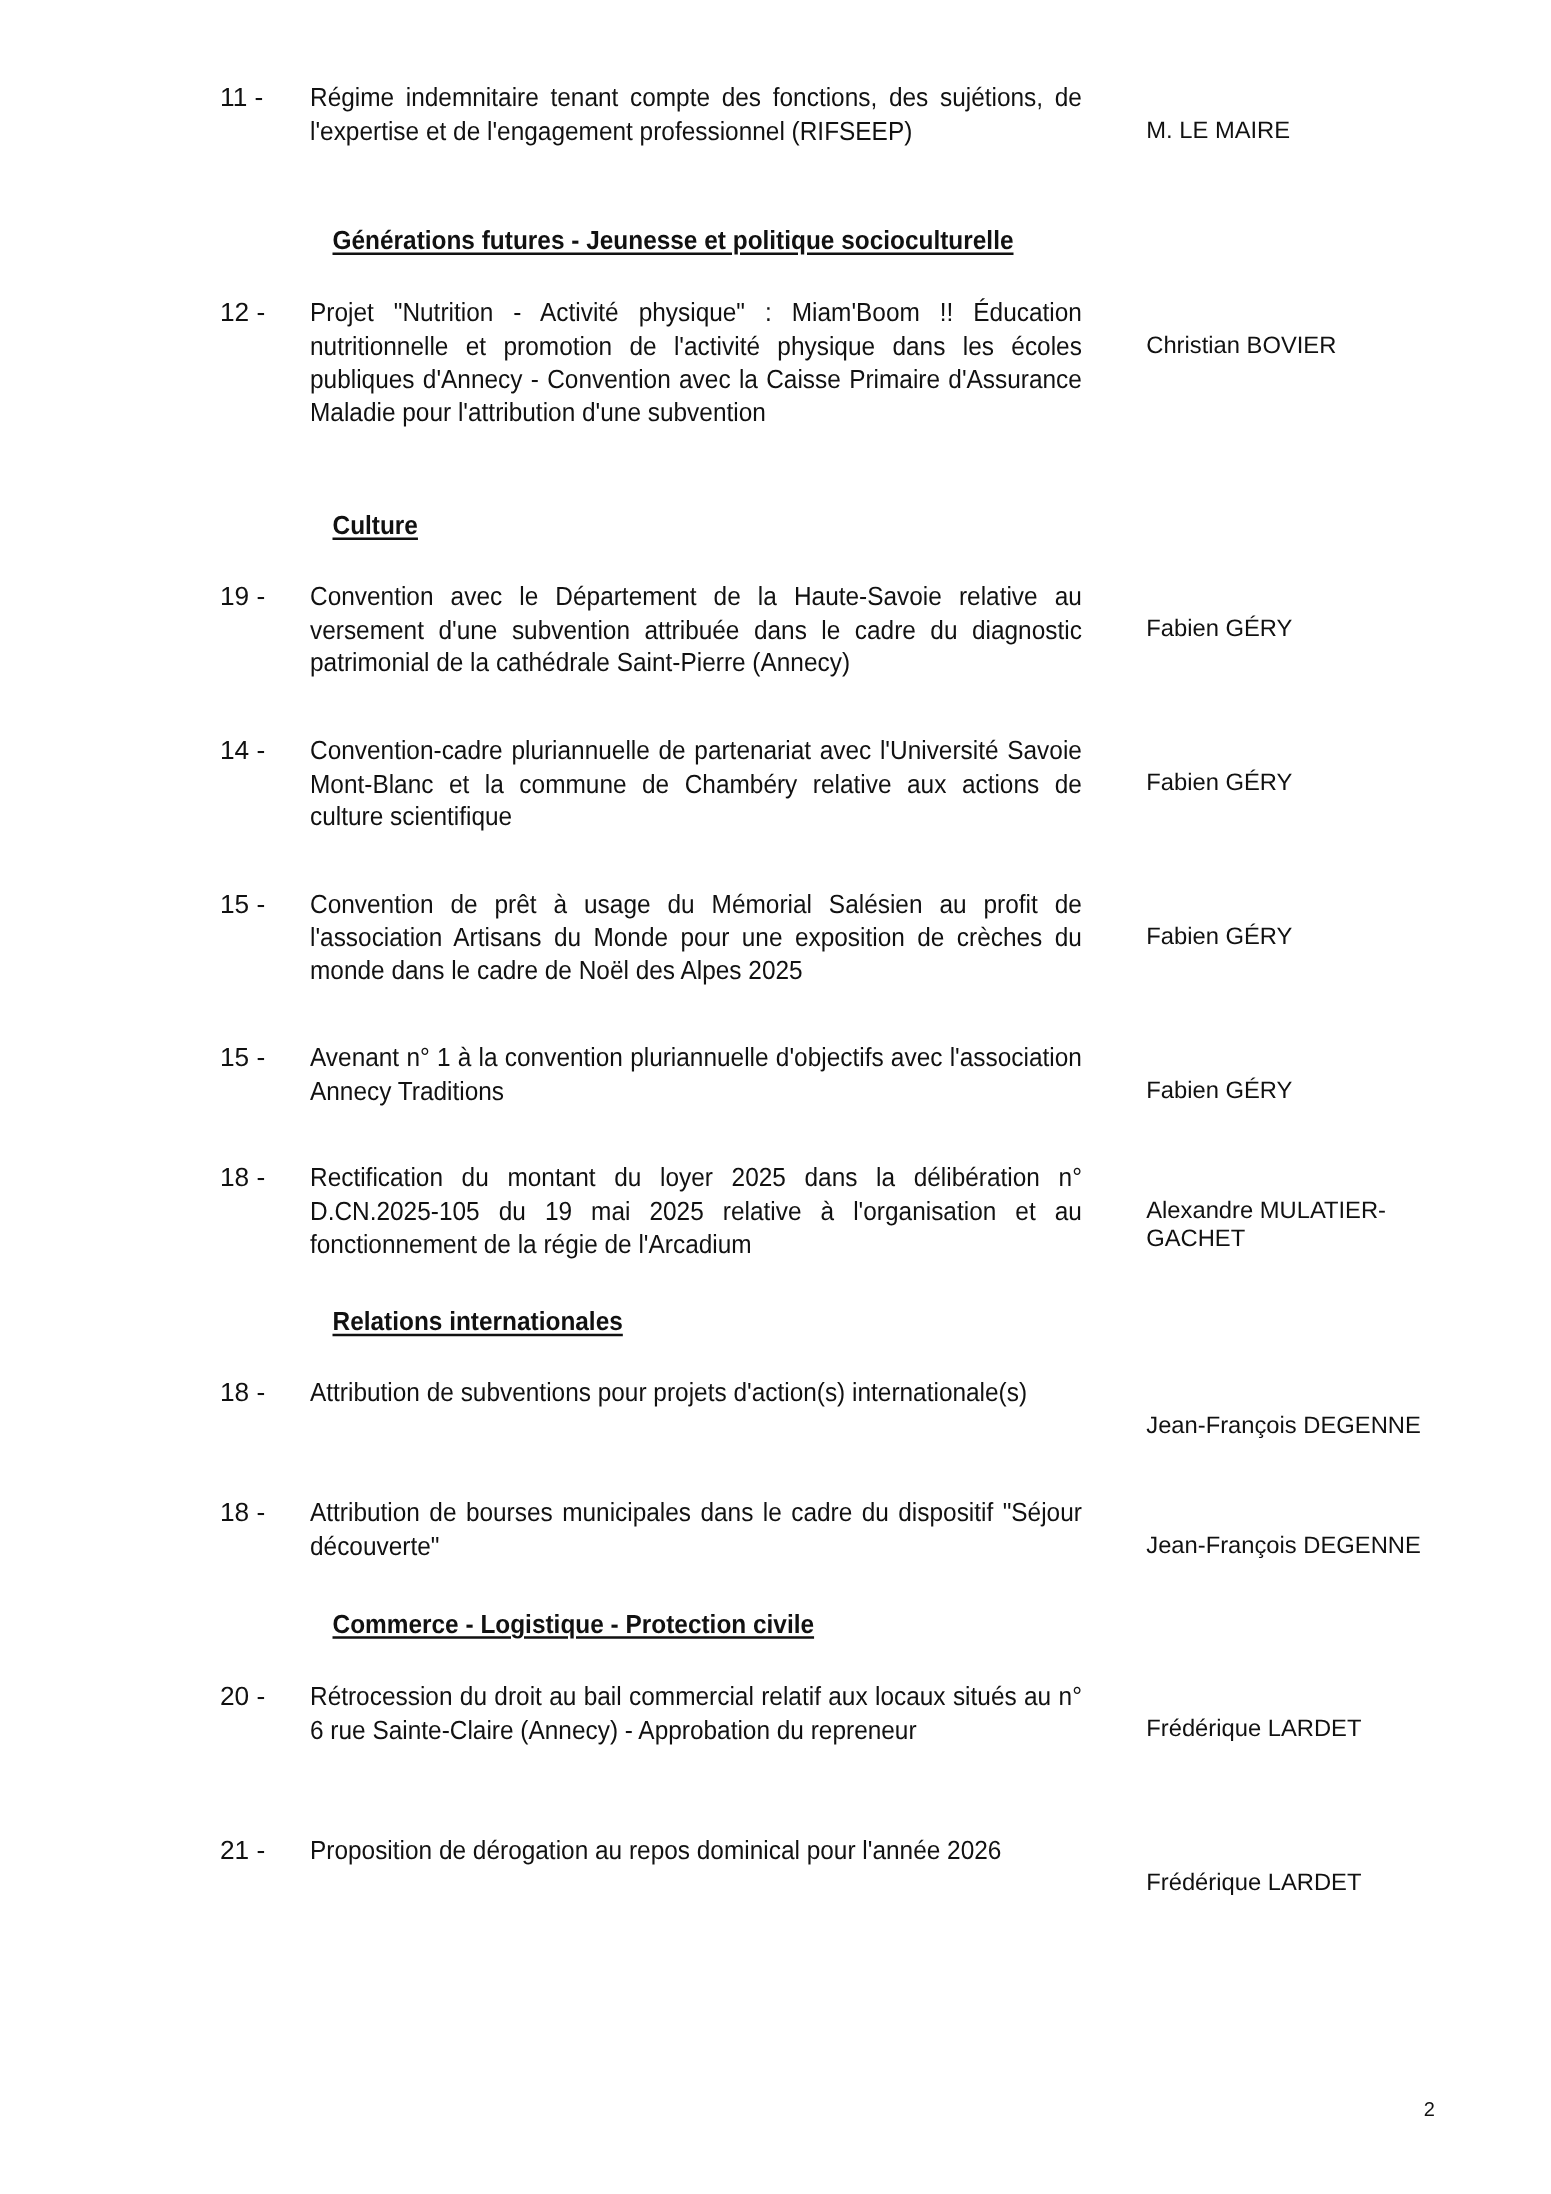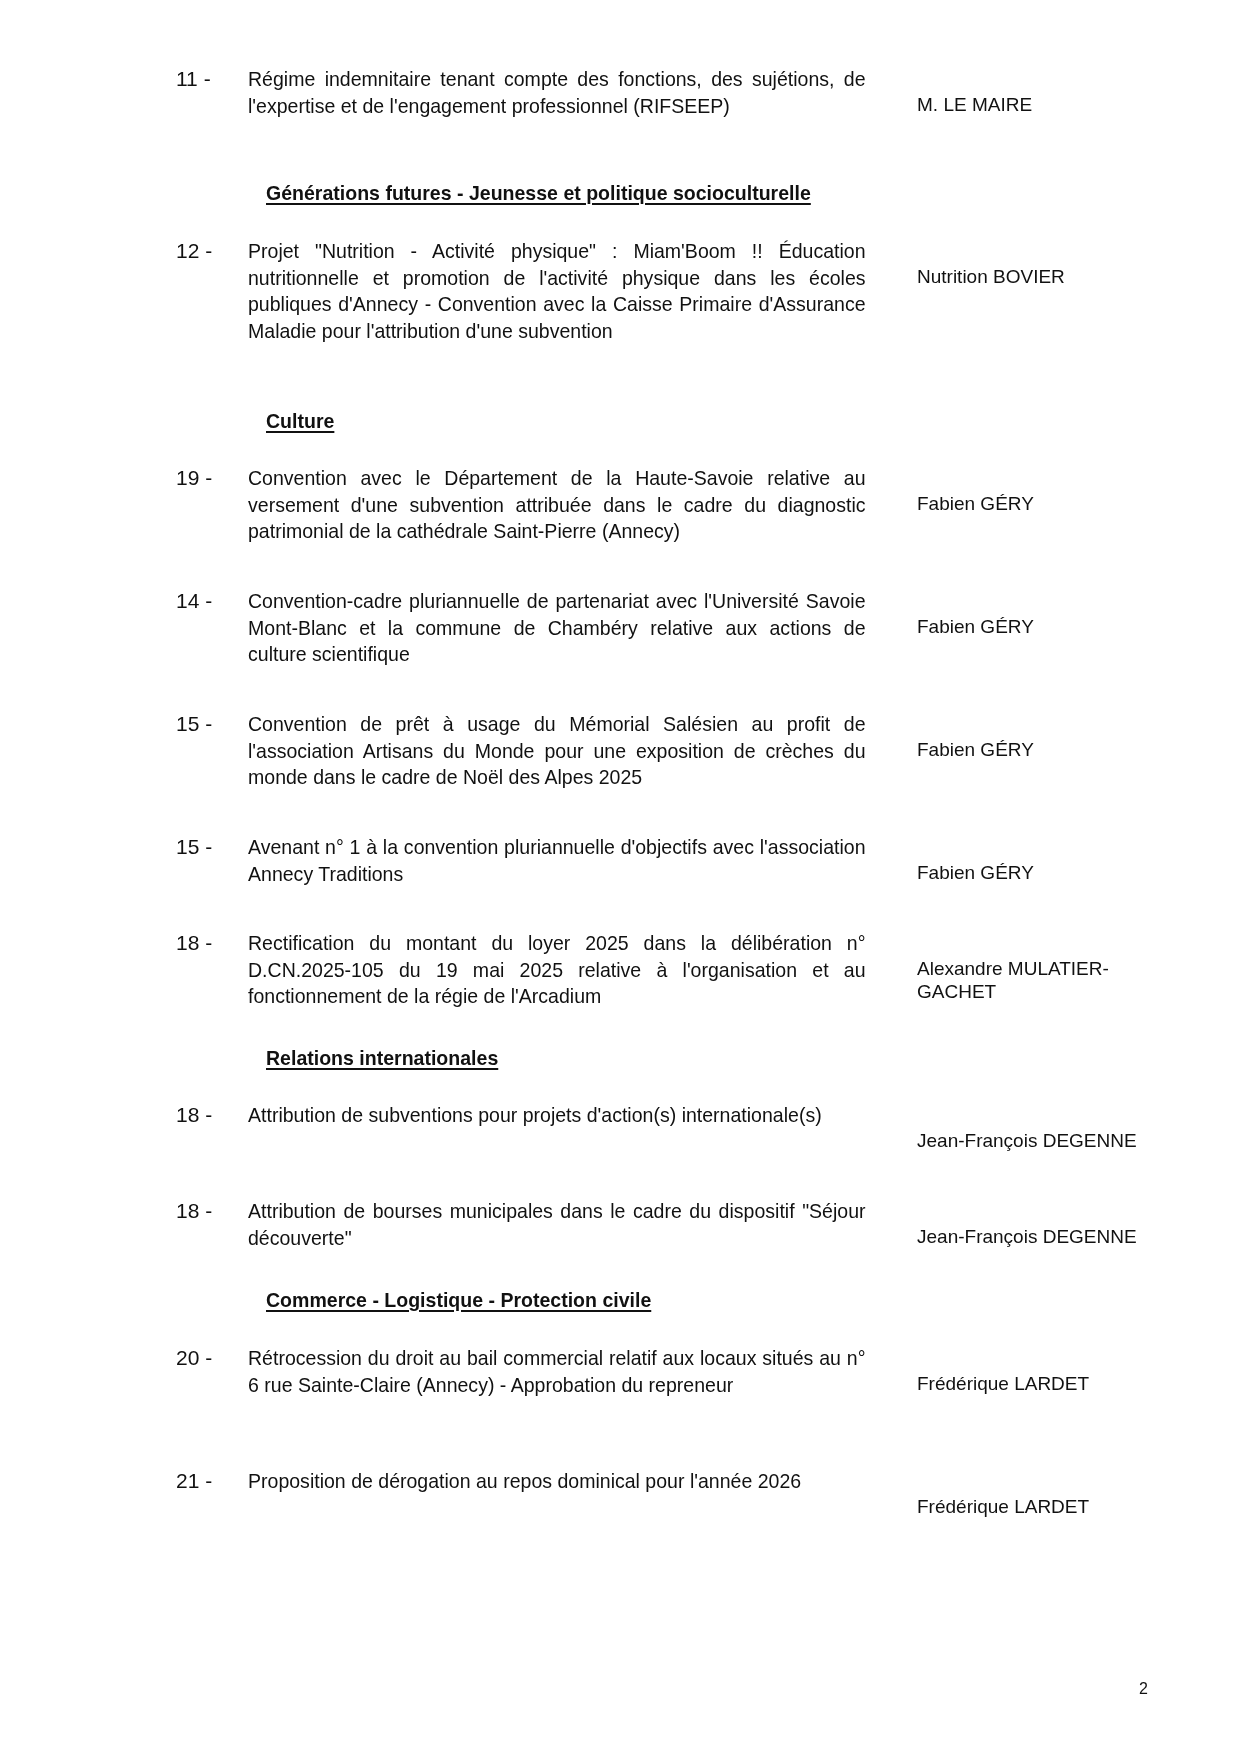--- a/index.html
+++ b/index.html
@@ -24,21 +24,21 @@
     <span class="num">11 -</span>
     <div class="text">Régime indemnitaire tenant compte des fonctions, des sujétions, de l'expertise et de l'engagement professionnel (RIFSEEP)</div>
     <div class="rapp">M. LE MAIRE</div>
   </div>
 
   <div class="section" style="top:181px">Générations futures - Jeunesse et politique socioculturelle</div>
 
   <div class="item" style="top:238px">
     <span class="num">12 -</span>
     <div class="text">Projet "Nutrition - Activité physique" : Miam'Boom !! Éducation nutritionnelle et promotion de l'activité physique dans les écoles publiques d'Annecy - Convention avec la Caisse Primaire d'Assurance Maladie pour l'attribution d'une subvention</div>
-    <div class="rapp">Nutrition BOVIER</div>
+    <div class="rapp">Christian BOVIER</div>
   </div>
 
   <div class="section" style="top:409px">Culture</div>
 
   <div class="item" style="top:465px">
     <span class="num">19 -</span>
     <div class="text">Convention avec le Département de la Haute-Savoie relative au versement d'une subvention attribuée dans le cadre du diagnostic patrimonial de la cathédrale Saint-Pierre (Annecy)</div>
     <div class="rapp">Fabien GÉRY</div>
   </div>
 

